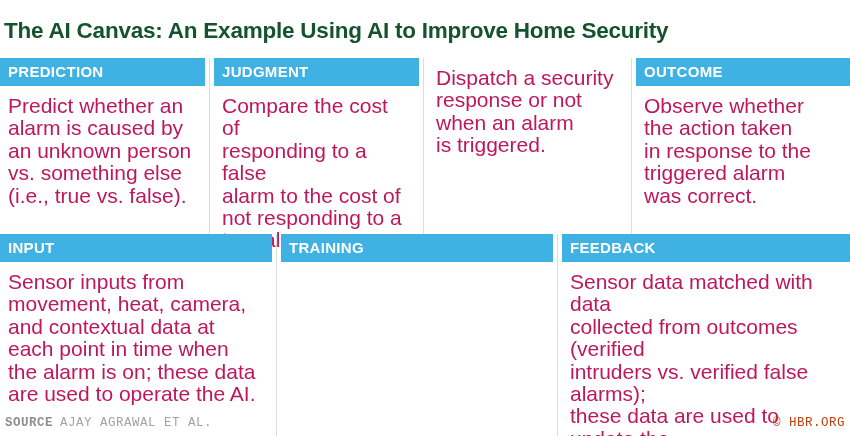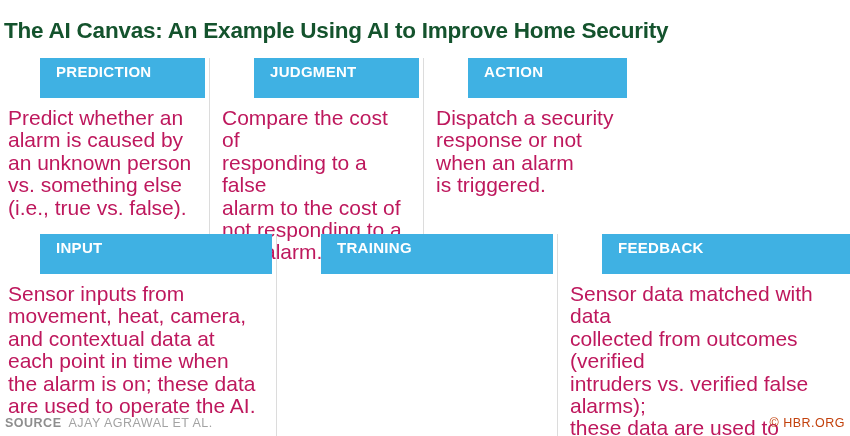--- a/index.html
+++ b/index.html
@@ -35,46 +35,46 @@
   }
   .card { position: relative; }
   .card:not(:last-child)::after {
     content: "";
     position: absolute;
     right: -5px; top: 0; bottom: 0;
     width: 1px;
     background: #dcdcdc;
   }
   .card-header {
-    height: 40px;
+    height: 28px;
     line-height: 28px;
     background: #3fb1e3;
     color: #ffffff;
     font-size: 15px;
     font-weight: bold;
     letter-spacing: 0.02em;
-    padding: 0 16px;
-    margin-left: 40px;
+    padding: 0 8px;
   }
   .card-body {
     padding: 9px 8px 0 8px;
     font-size: 21px;
     line-height: 22.4px;
     color: #be185d;
     white-space: pre-line;
   }
   .footer {
     position: absolute;
     left: 5px; right: 5px; bottom: 6px;
     display: flex;
     justify-content: space-between;
     align-items: baseline;
     font-size: 12.5px;
     letter-spacing: 0.04em;
     color: #a3a3a3;
+    font-family: Liberation Mono, monospace;
   }
   .source-label {
     font-weight: bold;
     color: #8e8e8e;
     margin-right: 7px;
   }
   .copyright { color: #c2410c; }
 </style>
 </head>
 <body>
@@ -92,25 +92,32 @@
   </div>
   <div class="card">
     <div class="card-header">JUDGMENT</div>
     <div class="card-body">Compare the cost of
 responding to a false
 alarm to the cost of
 not responding to a
 true alarm.</div>
   </div>
   <div class="card">
-    <div class="card-header">ACTION</div>
     <div class="card-body">Dispatch a security
 response or not
 when an alarm
 is triggered.</div>
+  </div>
+  <div class="card">
+    <div class="card-header">OUTCOME</div>
+    <div class="card-body">Observe whether
+the action taken
+in response to the
+triggered alarm
+was correct.</div>
   </div>
 </section>
 
 <section class="row row-bottom">
   <div class="card">
     <div class="card-header">INPUT</div>
     <div class="card-body">Sensor inputs from
 movement, heat, camera,
 and contextual data at
 each point in time when

